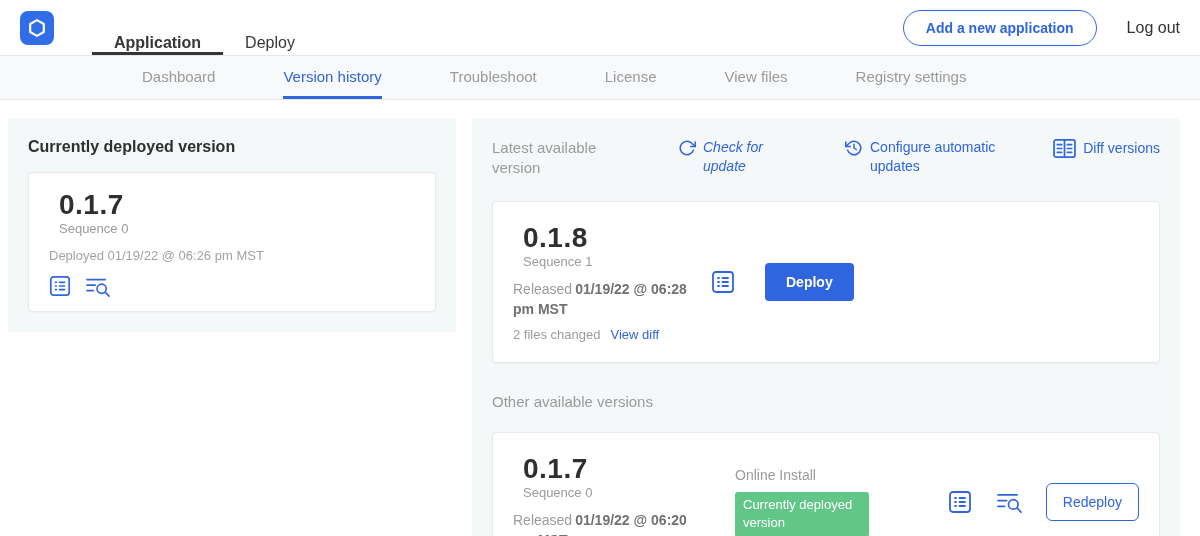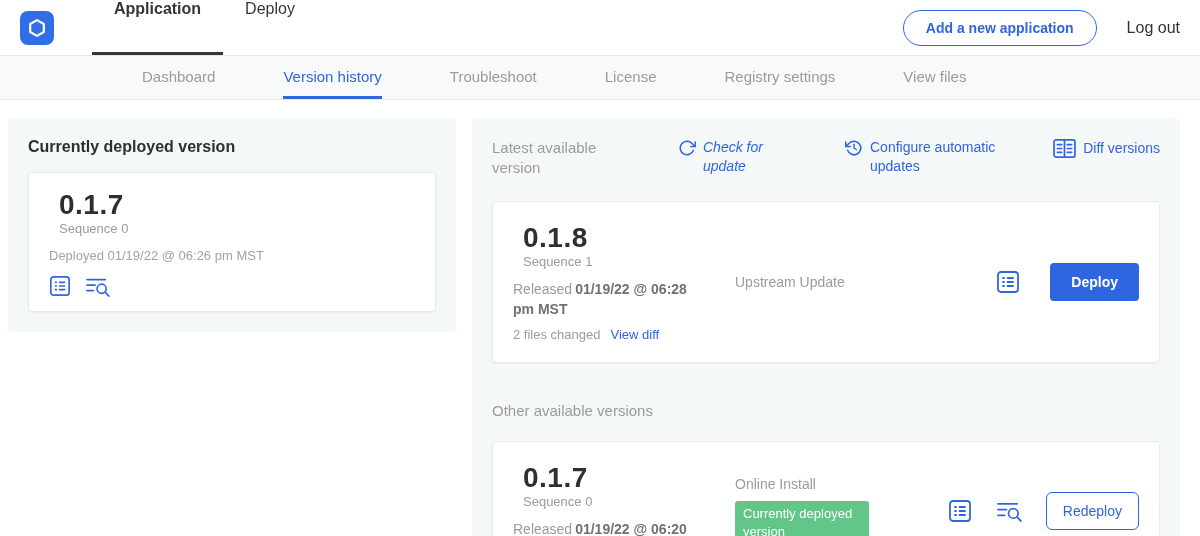--- a/index.html
+++ b/index.html
@@ -6,21 +6,21 @@
   html,body { width:1200px; height:536px; background:#fff;
     font-family:"Liberation Sans", sans-serif; color:#323232; overflow:hidden; }
 
   
   .navbar { height:56px; display:flex; align-items:stretch; border-bottom:1px solid #e7e7e7;
     padding:0 20px; background:#fff; }
   .logo-wrap { display:flex; align-items:center; margin-right:38px; }
   .logo { width:34px; height:34px; border-radius:8px; background:#316de6;
     display:flex; align-items:center; justify-content:center; }
   .nav-tabs { display:flex; align-items:stretch; }
-  .nav-tab { display:flex; align-items:flex-start; padding:0 22px; font-size:16px;
+  .nav-tab { display:flex; align-items:flex-end; padding:0 22px; font-size:16px;
     color:#363636; cursor:pointer; border-bottom:3px solid transparent; }
   .nav-tab.active { border-bottom-color:#363636; font-weight:700; }
   .nav-right { margin-left:auto; display:flex; align-items:center; gap:30px; }
   .pill-btn { border:1px solid #3065e0; color:#3065e0; background:#fff; font-weight:700;
     font-size:14px; padding:9px 22px; border-radius:20px; cursor:pointer;
     font-family:"Liberation Sans", sans-serif; }
   .logout { font-size:16px; color:#323232; cursor:pointer; }
 
   
   .subnav { height:44px; background:#f8f9fa; border-bottom:1px solid #e6e8ea;
@@ -71,21 +71,21 @@
   .vc-mid { flex:1; padding-left:24px; font-size:14px; color:#9b9b9b; }
   .vc-right { display:flex; align-items:center; gap:30px; flex:0 0 auto; }
 
   .deploy-btn { background:#3065e0; color:#fff; font-weight:700; font-size:14px;
     border:none; border-radius:4px; padding:11px 21px; cursor:pointer;
     font-family:"Liberation Sans", sans-serif; }
   .redeploy-btn { background:#fff; color:#3065e0; font-weight:400; font-size:14px;
     border:1px solid #3065e0; border-radius:6px; padding:10px 16px; cursor:pointer;
     font-family:"Liberation Sans", sans-serif; }
 
-  .other-title { margin-top:39px; font-size:15px; color:#9b9b9b; }
+  .other-title { margin-top:30px; font-size:15px; color:#9b9b9b; }
   .badge { display:inline-block; margin-top:9px; max-width:134px; background:#62c689;
     color:#fff; font-size:13px; line-height:1.45; padding:4px 8px; border-radius:3px; }
   .vc-right-other { gap:24px; }
 </style>
 </head>
 <body>
 
 <div class="navbar">
   <div class="logo-wrap">
     <div class="logo">
@@ -115,24 +115,24 @@
   <div class="subnav-item active">
       <span>Version history</span>
     </div>
   <div class="subnav-item">
       <span>Troubleshoot</span>
     </div>
   <div class="subnav-item">
       <span>License</span>
     </div>
   <div class="subnav-item">
+      <span>View files</span>
+    </div>
+  <div class="subnav-item">
       <span>Registry settings</span>
-    </div>
-  <div class="subnav-item">
-      <span>View files</span>
     </div>
 </div>
 
 <div class="main">
 
   <div class="panel left-panel">
     <div class="panel-title">Currently deployed version</div>
     <div class="card deployed-card">
       <div class="ver-line">
         <span class="ver-num">0.1.7</span>
@@ -206,21 +206,20 @@
           <span class="ver-num">0.1.8</span>
           <span class="seq">Sequence 1</span>
         </div>
         <div class="rel-line">
           <span>Released</span><span class="rel-date">01/19/22 @ 06:28 pm MST</span>
         </div>
         <div class="files-line">
           <span>2 files changed</span><span class="view-diff">View diff</span>
         </div>
       </div>
-      <div class="vc-mid">Upstream Update</div>
       <div class="vc-right">
         <button class="icon-btn">
           <svg width="24" height="24" viewBox="0 0 24 24" fill="none" stroke="#3065e0" stroke-width="1.8" stroke-linecap="round">
             <rect x="2" y="2" width="20" height="20" rx="3"></rect>
             <line x1="7" y1="8" x2="8" y2="8"></line>
               <line x1="11.5" y1="8" x2="17" y2="8"></line>
             <line x1="7" y1="12" x2="8" y2="12"></line>
               <line x1="11.5" y1="12" x2="17" y2="12"></line>
             <line x1="7" y1="16" x2="8" y2="16"></line>
               <line x1="11.5" y1="16" x2="17" y2="16"></line>

